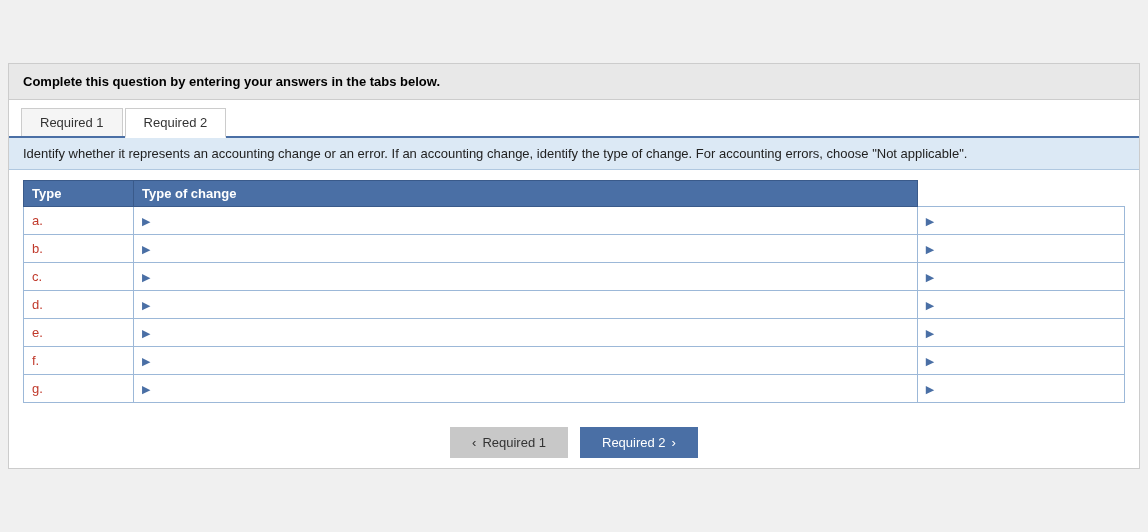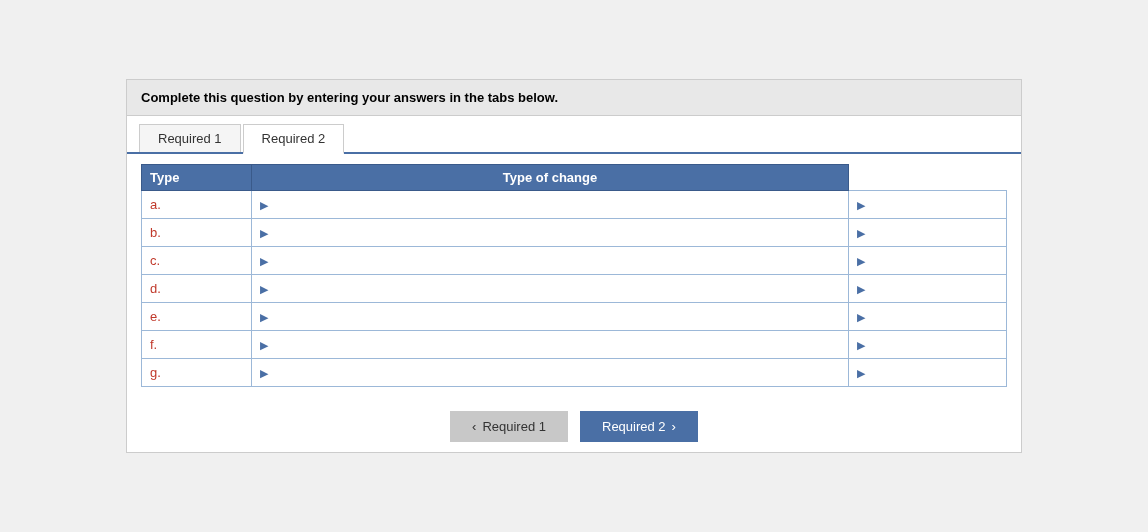--- a/index.html
+++ b/index.html
@@ -7,21 +7,21 @@
       font-family: Arial, sans-serif;
       font-size: 13px;
       background: #f0f0f0;
       display: flex;
       justify-content: center;
       align-items: center;
       min-height: 532px;
       width: 1148px;
     }
     .outer-container {
-      width: 896px;
+      width: 1132px;
       background: #fff;
       border: 1px solid #ccc;
     }
     .instruction-bar {
       background: #e8e8e8;
       padding: 10px 14px;
       border-bottom: 1px solid #ccc;
       font-weight: bold;
       font-size: 13px;
     }
@@ -64,21 +64,21 @@
       border-collapse: collapse;
       margin-top: 10px;
     }
     thead tr th {
       background: #4a6fa5;
       color: #fff;
       font-weight: bold;
       font-size: 13px;
       padding: 5px 8px;
       border: 1px solid #3a5a8a;
-      text-align: center;
+      text-align: left;
     }
     thead tr th.event-col {
       text-align: left;
       width: 110px;
     }
     tbody tr td {
       border: 1px solid #9cb8d8;
       padding: 4px 8px;
       height: 28px;
       vertical-align: middle;
@@ -143,20 +143,23 @@
 <div class="outer-container">
   <div class="instruction-bar">
     <span>Complete this question by entering your answers in the tabs below.</span>
   </div>
 
   <div class="tabs-bar">
     <div class="tab">Required 1</div>
     <div class="tab active">Required 2</div>
   </div>
 
+  <div class="description-bar">
+    <span>Identify whether it represents an accounting change or an error. If an accounting change, identify the type of change. For accounting errors, choose "Not applicable".</span>
+  </div>
 
   <div class="table-container">
     <table>
       <thead>
         <tr>
           <th class="event-col">Type</th>
           <th>Type of change</th>
         </tr>
       </thead>
       <tbody id="table-body">

